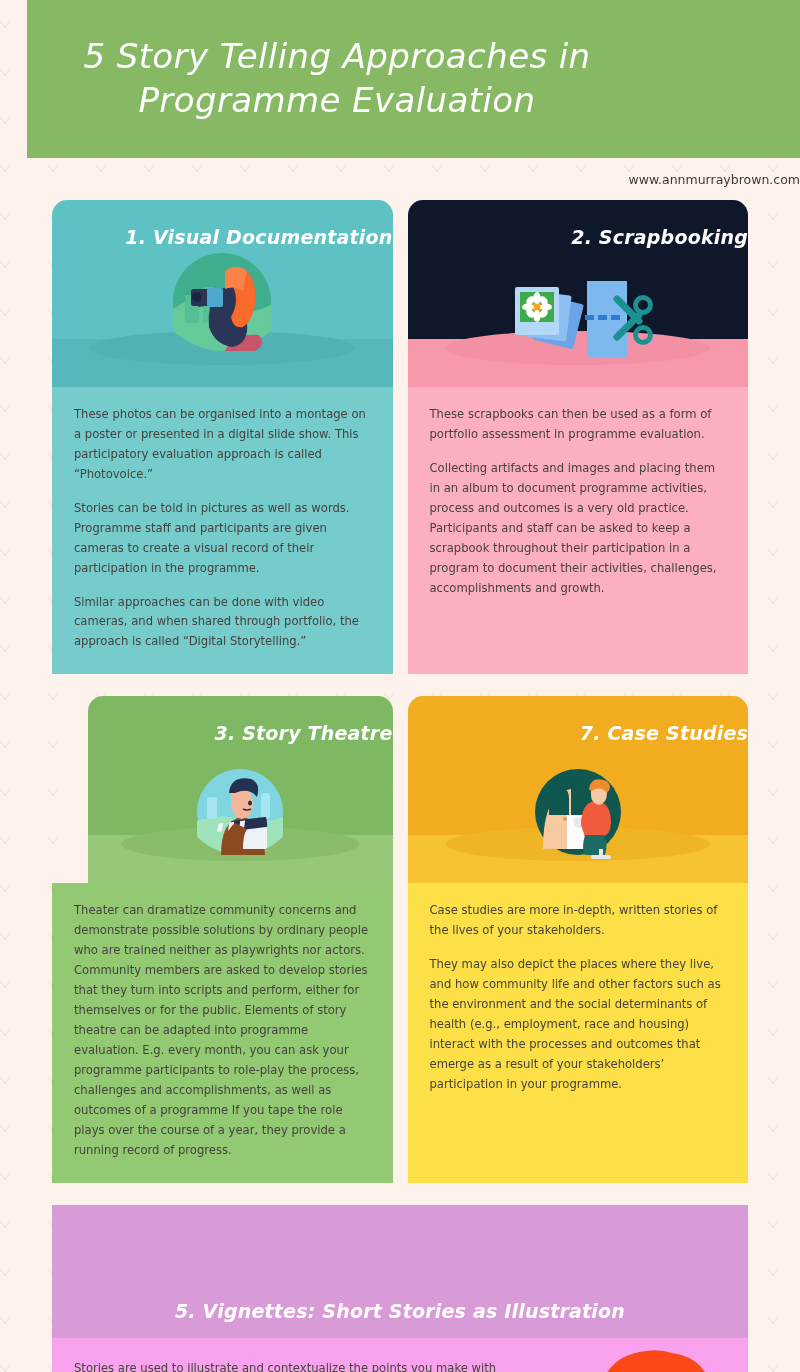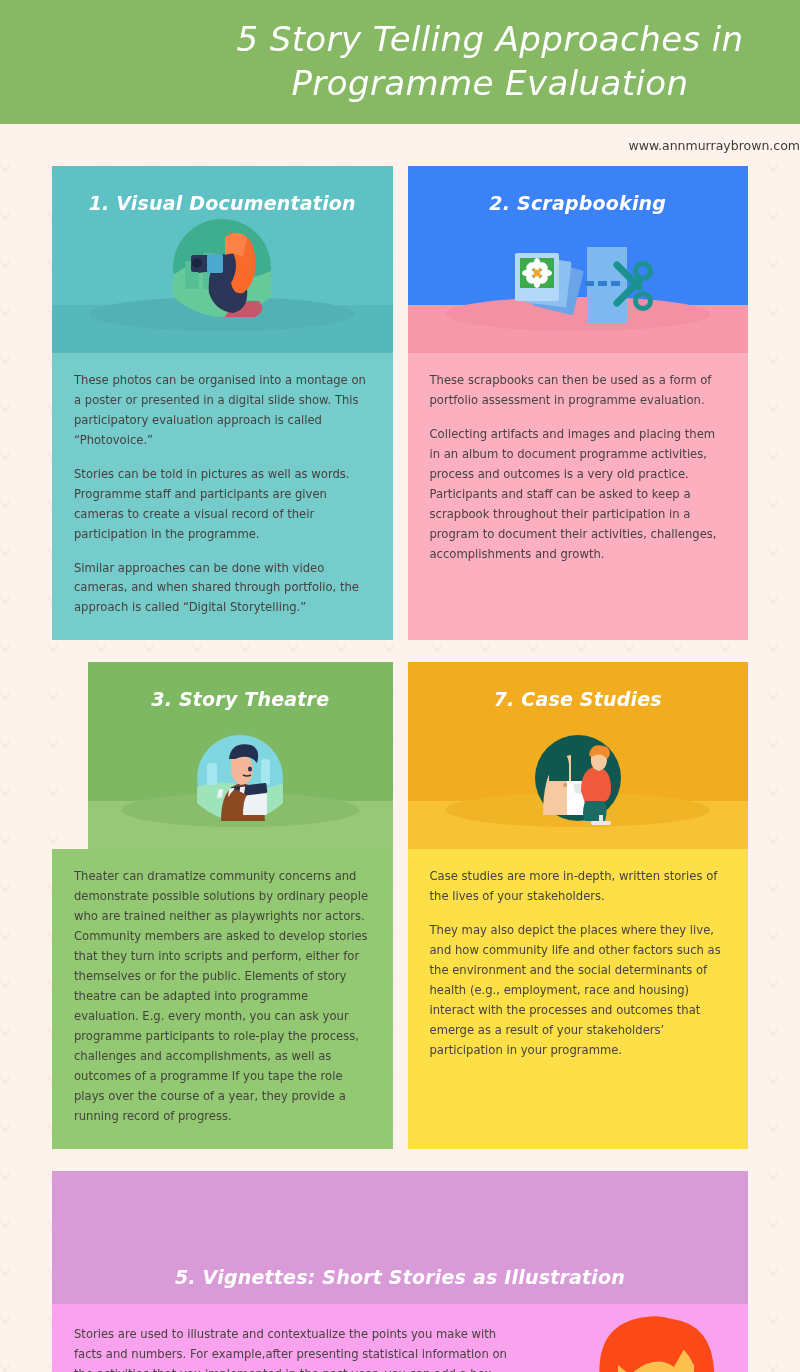--- a/index.html
+++ b/index.html
@@ -28,26 +28,27 @@
                 repeating-linear-gradient(90deg, #000 0 10px, transparent 10px 48px);
     mask-composite: intersect;
     pointer-events: none;
     z-index: 0;
   }
 
   .page { position: relative; z-index: 1; }
 
   
   .header {
-    height: 124px;
+    height: 158px;
     background: #87b864;
     display: flex;
     align-items: center;
-    justify-content: flex-end;
+    justify-content: flex-start;
     text-align: center;
+    margin-left: 27px;
   }
   .header h1 {
     color: #ffffff;
     font-size: 34px;
     line-height: 1.28;
     font-weight: 400;
     font-style: italic;
     font-family: "DejaVu Sans", sans-serif;
     letter-spacing: 0.4px;
     max-width: 620px;
@@ -75,21 +76,22 @@
   }
 
   .card { position: relative; overflow: hidden; display: flex; flex-direction: column; }
 
   .card-illus {
     position: relative;
     height: 187px;
     flex: 0 0 187px;
     display: flex;
     flex-direction: column;
-    align-items: center;
+    align-items: flex-end;
+    border-radius: 15px;
   }
   .card-title {
     margin-top: 26px;
     font-size: 19px;
     font-style: italic;
     font-weight: bold;
     color: #ffffff;
     font-family: "DejaVu Sans", sans-serif;
     letter-spacing: .2px;
     text-align: center;
@@ -131,21 +133,21 @@
     margin-bottom: 14px;
   }
   .card-body p:last-child { margin-bottom: 0; }
 
   
   .c1 .card-illus { background: #5ec2c4; }
   .c1 .ground { background: #56b8bb; }
   .c1 .shadow-ellipse { background: #52b1b5; }
   .c1 .card-body { background: #76cbcb; }
 
-  .c2 .card-illus { background: #3b82f6; }
+  .c2 .card-illus { background: #0f172a; }
   .c2 .ground { background: #f898ab; }
   .c2 .shadow-ellipse { background: #f490a4; }
   .c2 .card-body { background: #fcb0bf; }
 
   .c3 .card-illus { background: #7fb863; margin-left: 36px; }
   .c3 .ground { background: #97c779; }
   .c3 .shadow-ellipse { background: #89bd6c; }
   .c3 .card-body { background: #93c972; }
 
   .c4 .card-illus { background: #f1ac1f; }

